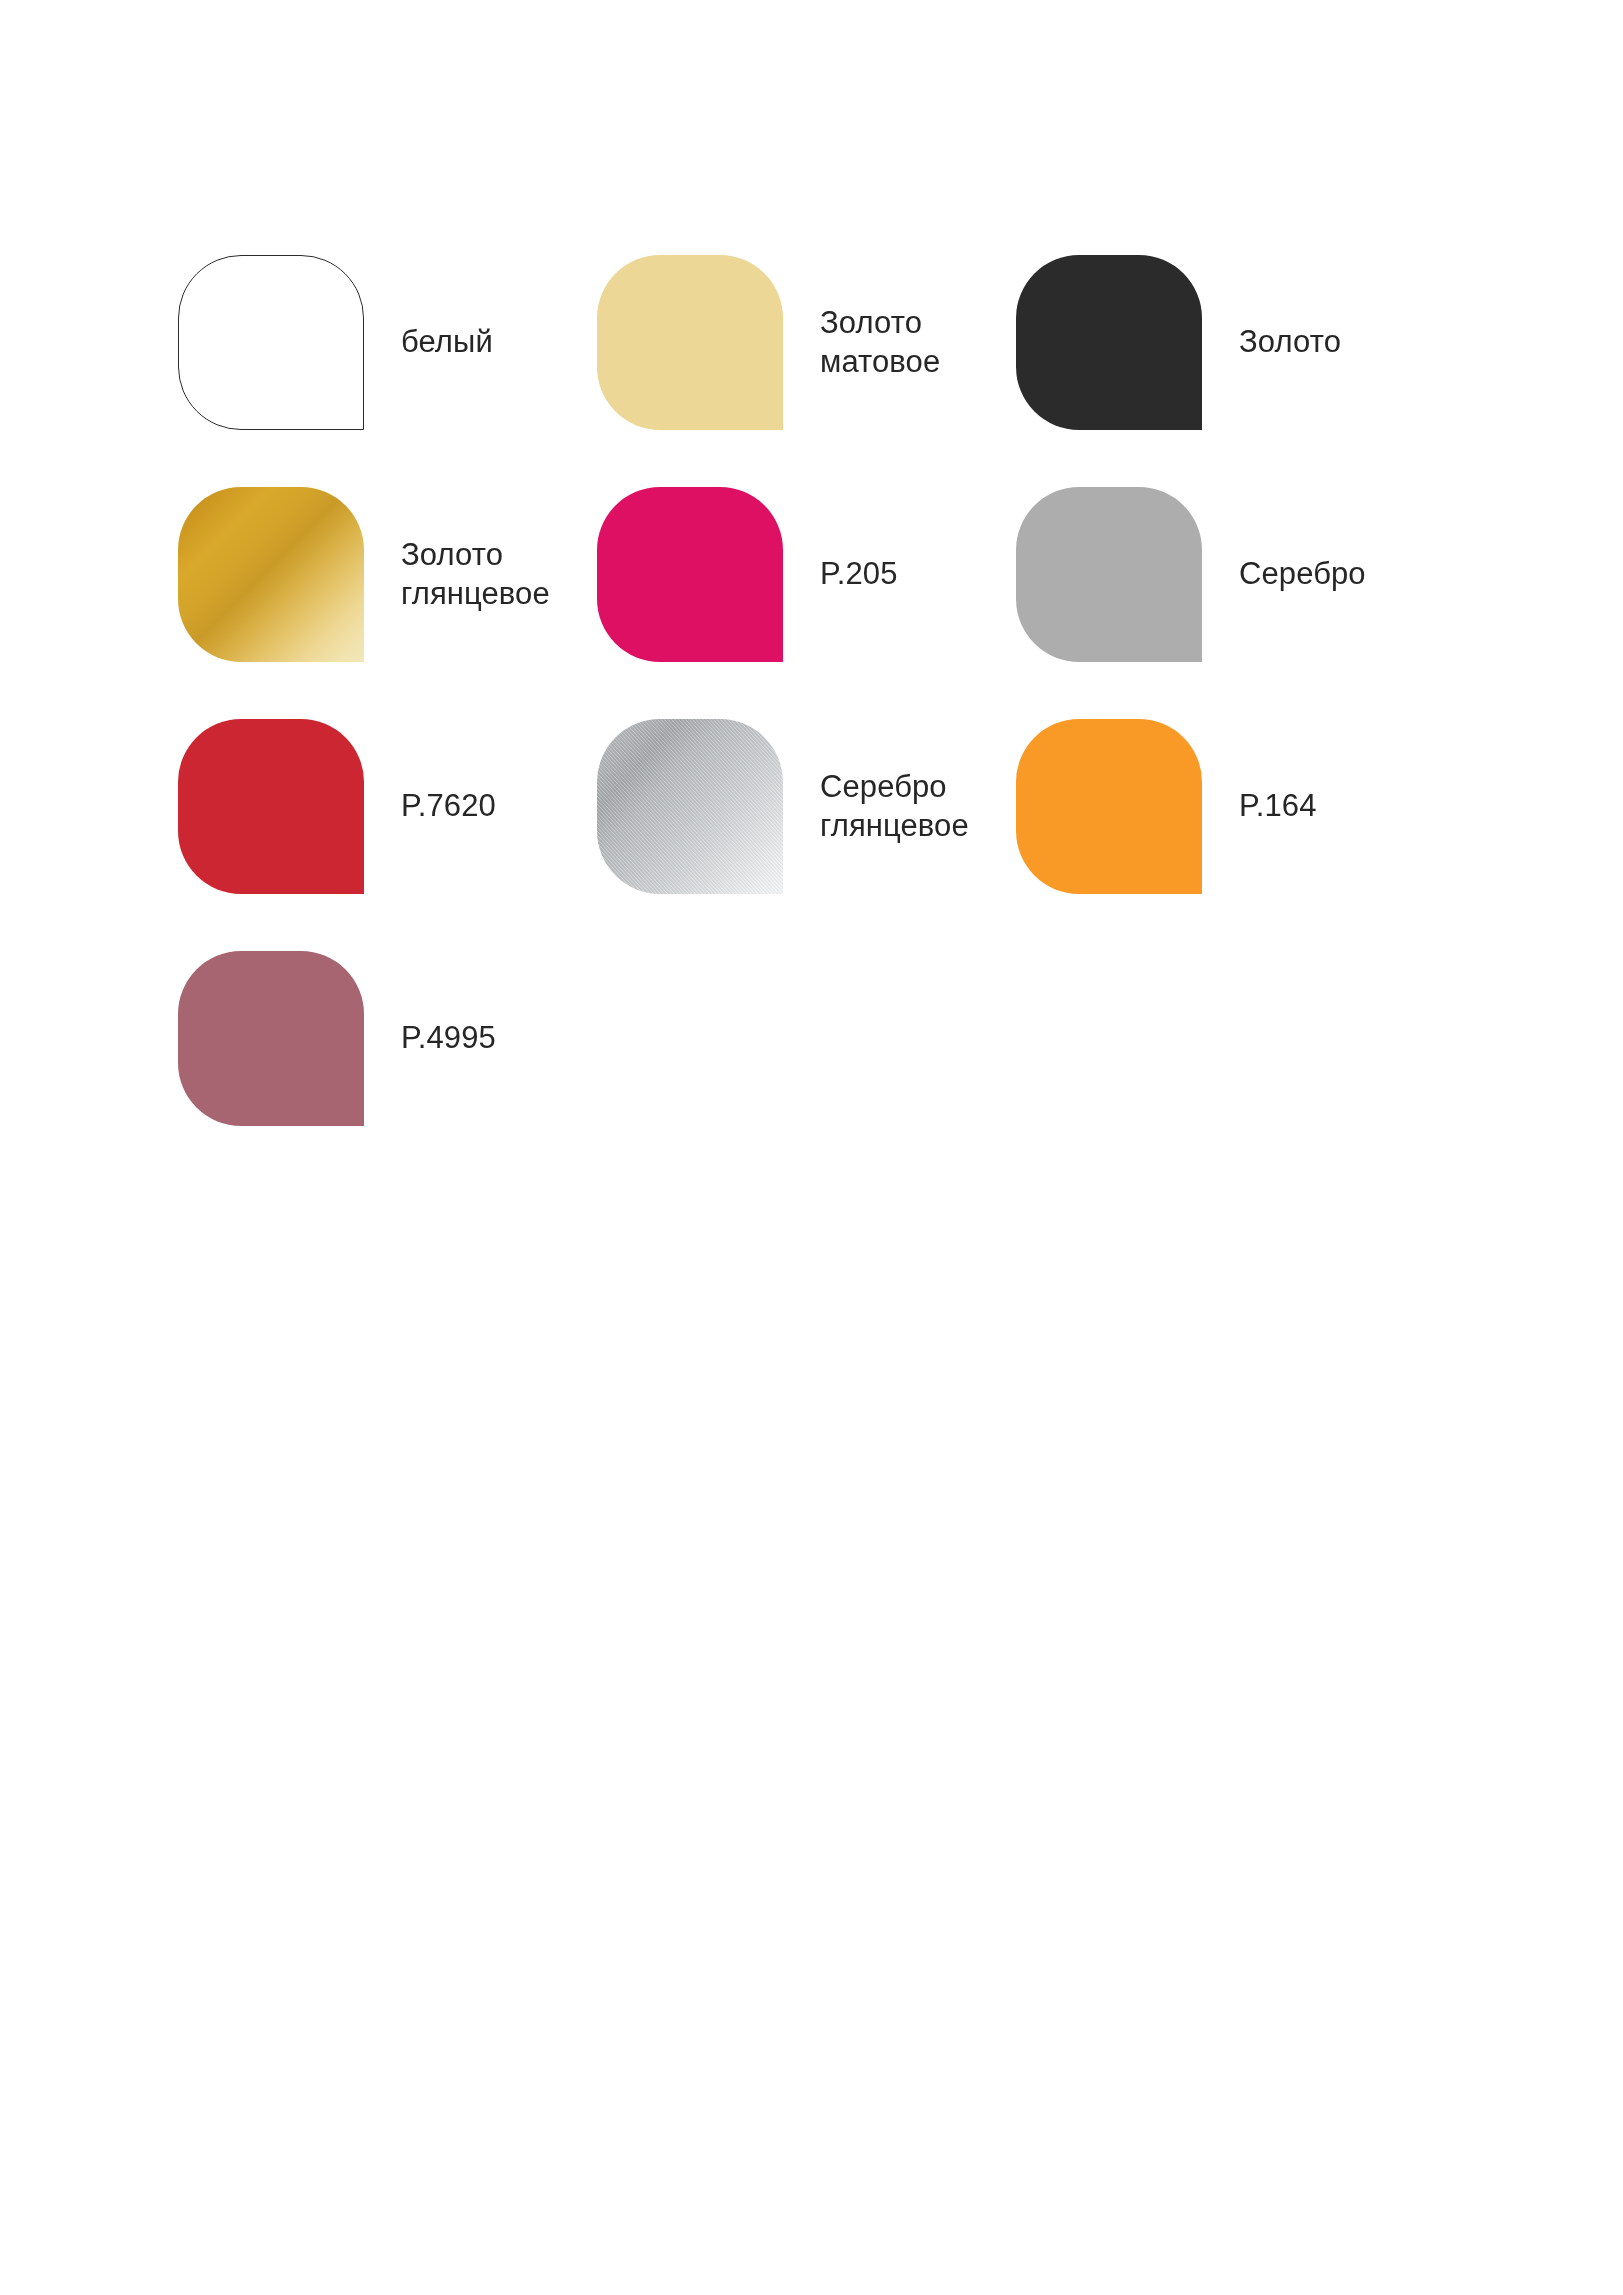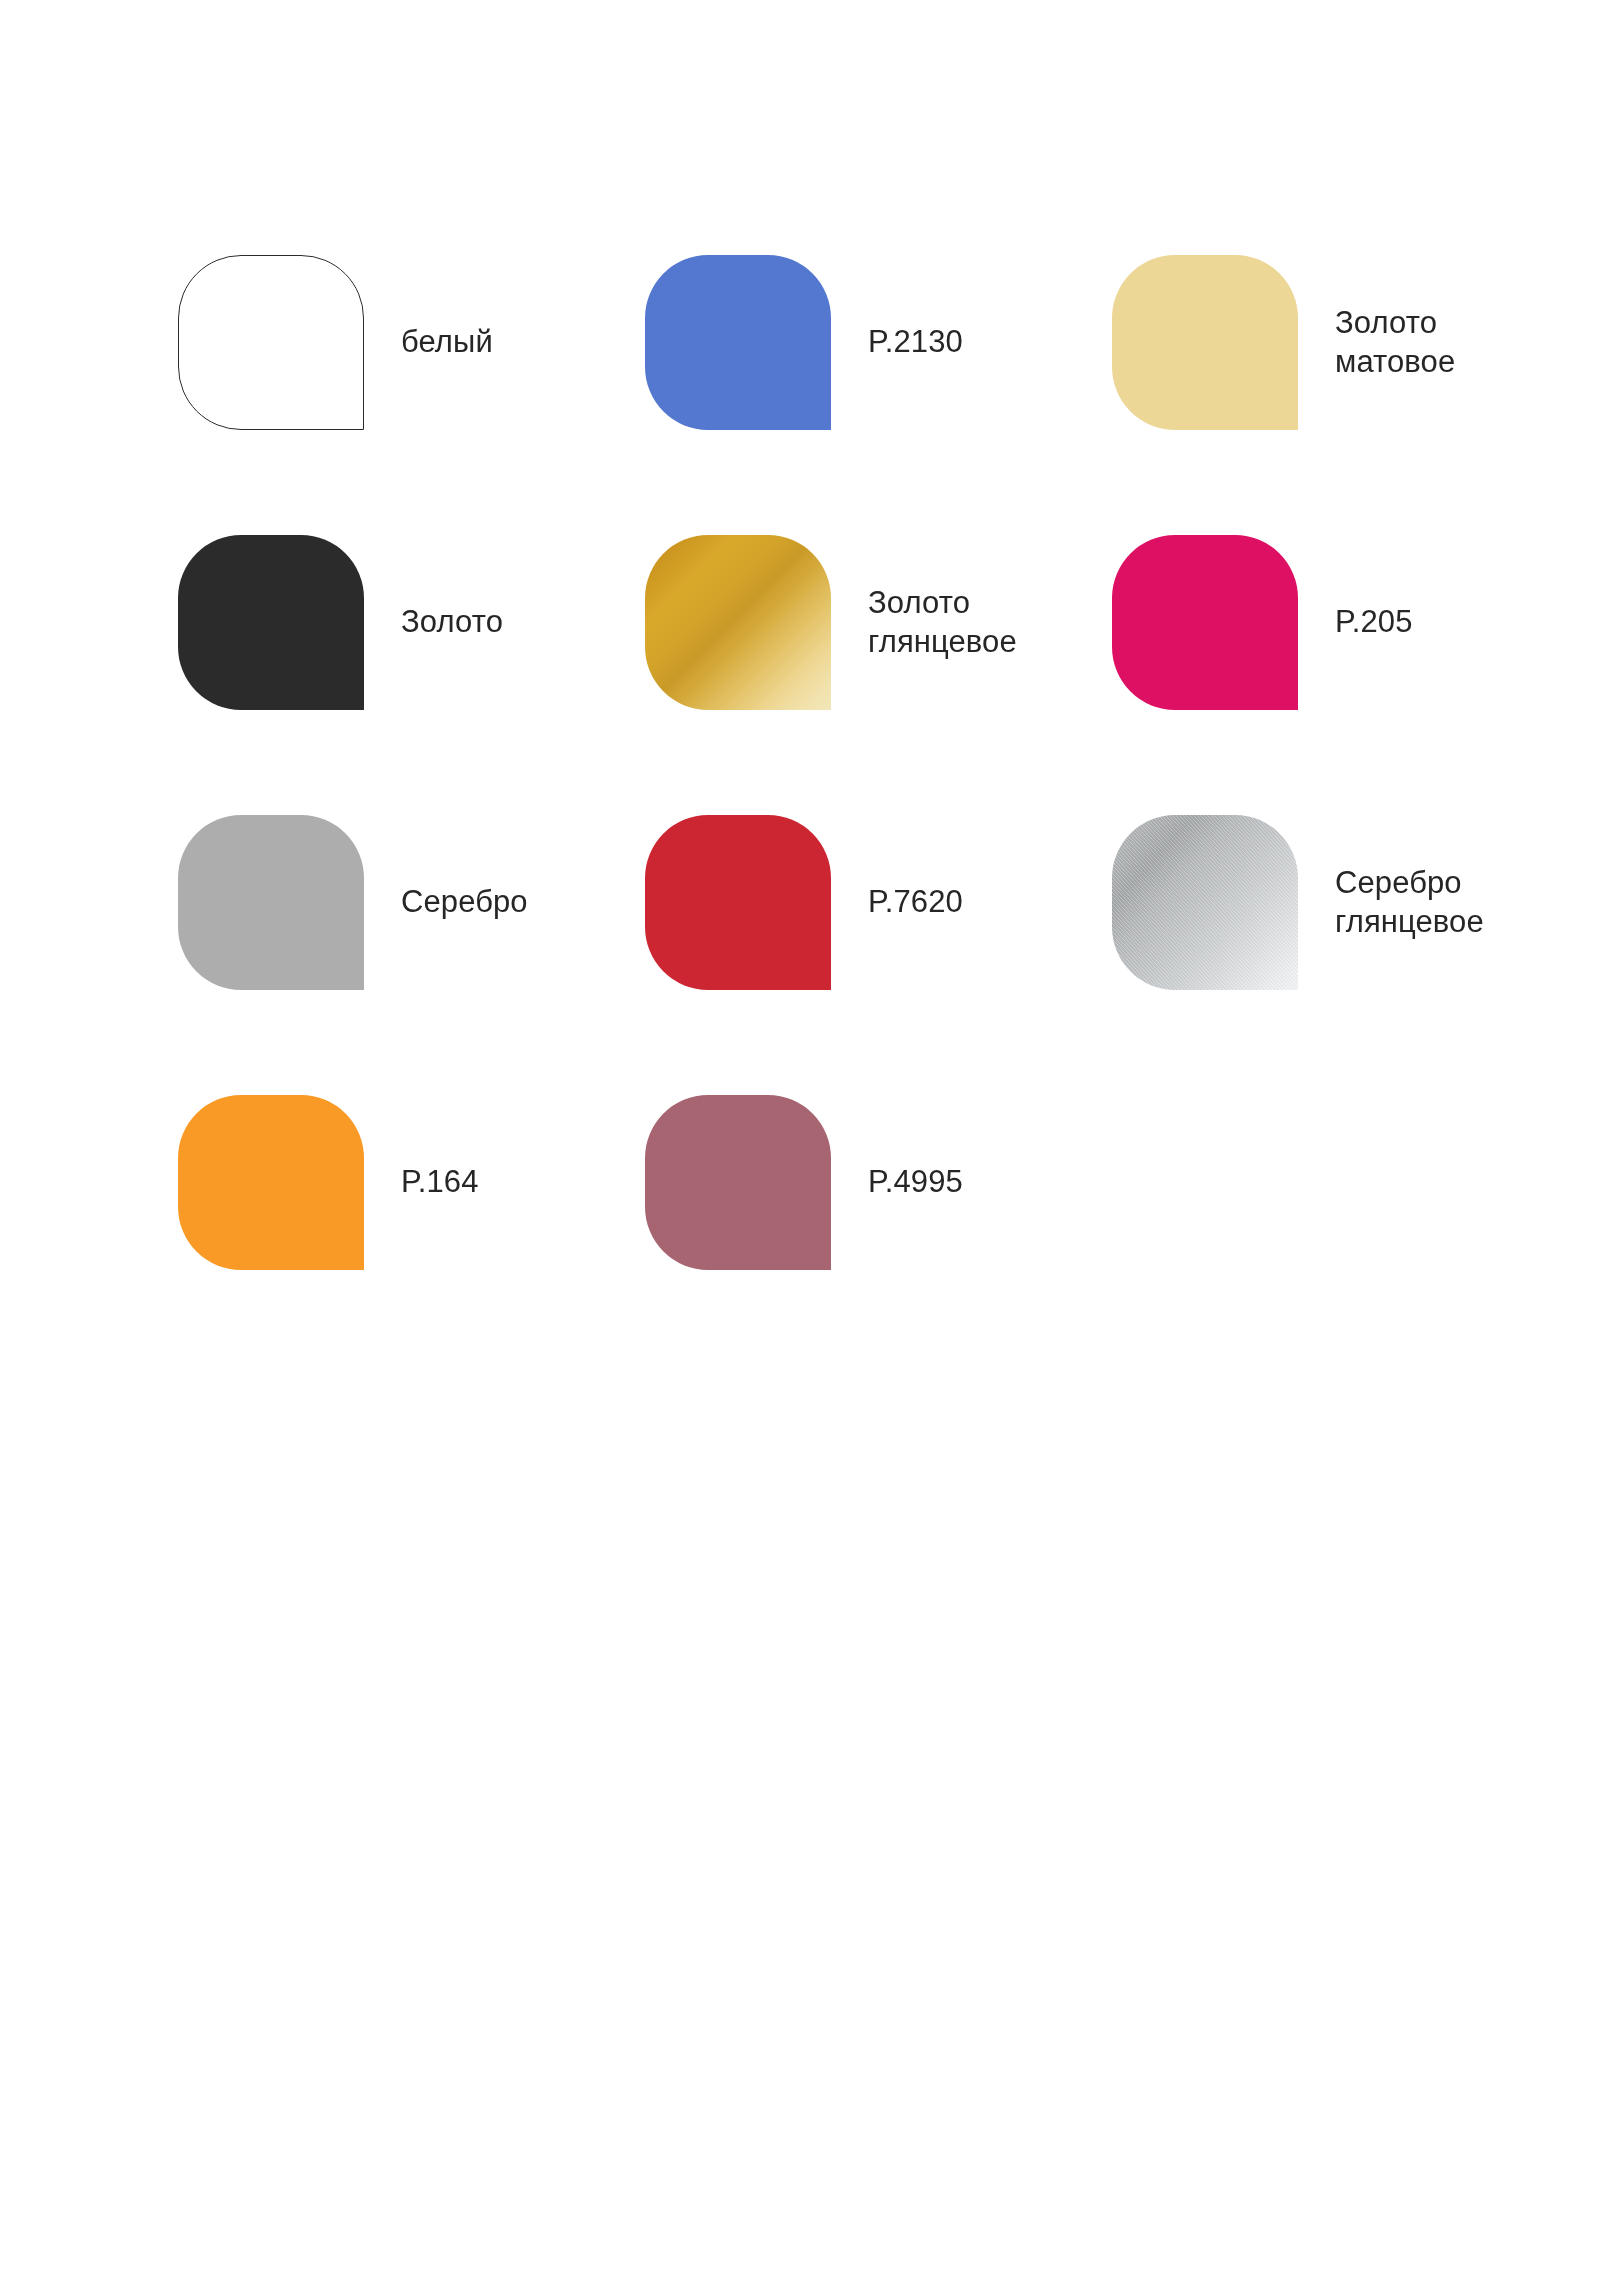--- a/index.html
+++ b/index.html
@@ -26,21 +26,20 @@
 
   .swatch-grid {
     position: absolute;
     left: 178px;
     top: 226px;
     display: grid;
     grid-template-columns: 419px 419px 458px;
     grid-auto-rows: 232px;
     column-gap: 0px;
     row-gap: 0px;
-    gap: 48px;
   }
 
   .swatch-cell {
     display: flex;
     flex-direction: row;
     align-items: center;
     height: 232px;
   }
   .swatch-cell.empty {
     visibility: hidden;
@@ -70,24 +69,20 @@
   }
 </style>
 </head>
 <body>
 
 <div id="swatch-sheet">
   <div class="swatch-grid">
       <div class="swatch-cell">
         <div class="chip outlined" style="background: rgb(255, 255, 255);"></div>
         <div class="chip-label">белый</div>
-      </div>
-      <div class="swatch-cell">
-        <div class="chip" style="background: rgb(84, 120, 208);"></div>
-        <div class="chip-label">P.2130</div>
       </div>
       <div class="swatch-cell">
         <div class="chip" style="background: rgb(236, 215, 151);"></div>
         <div class="chip-label">Золото
 матовое</div>
       </div>
       <div class="swatch-cell">
         <div class="chip" style="background: rgb(43, 43, 43);"></div>
         <div class="chip-label">Золото</div>
       </div>

